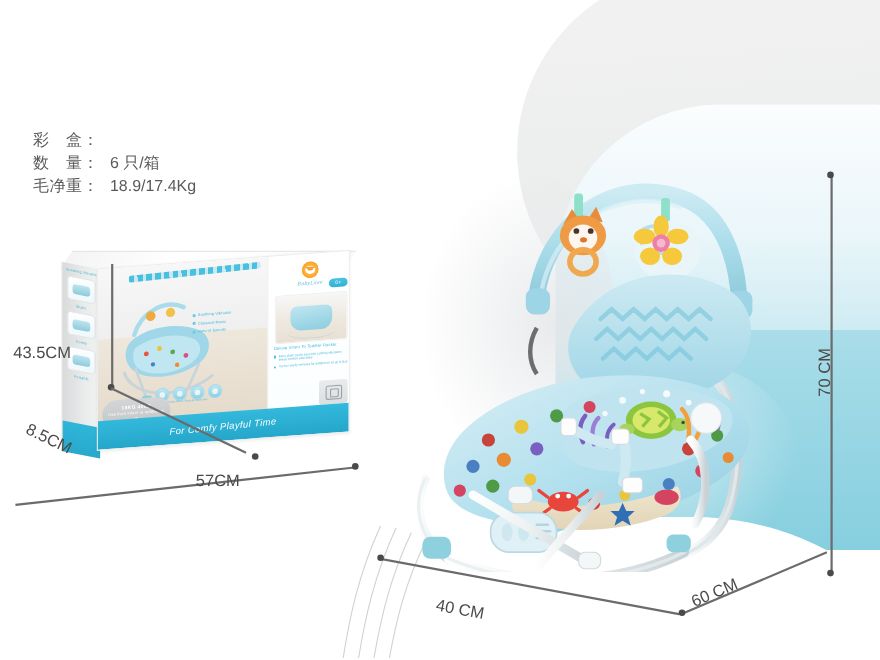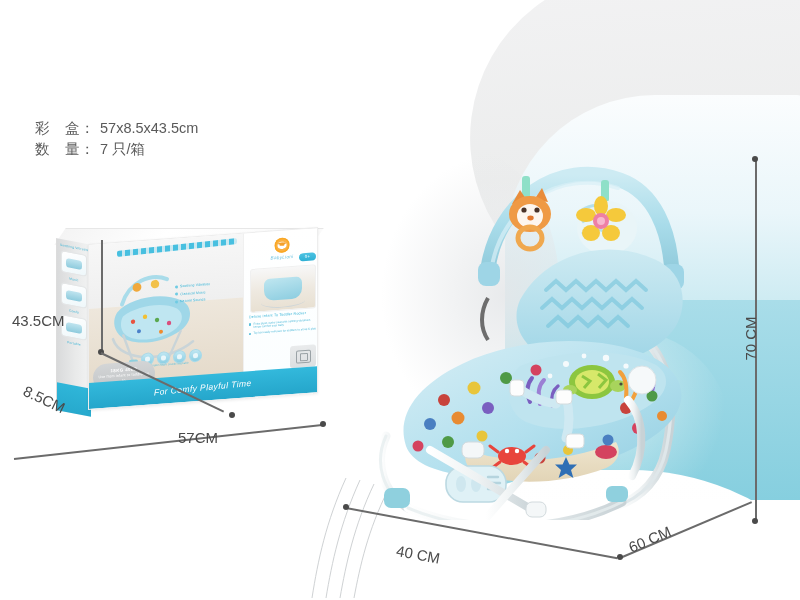--- a/index.html
+++ b/index.html
@@ -51,21 +51,20 @@
 
   
   .spec-block{position:absolute;left:30px;top:118px;}
   .spec-row{
     display:flex;align-items:baseline;
     font-size:14.5px;color:#5a5a5a;line-height:21px;white-space:nowrap;
   }
   .spec-label{
     display:inline-block;width:70px;letter-spacing:.5px;
     font-family:"DejaVu Sans","Liberation Sans",sans-serif;
-    text-align:center;
   }
   .spec-value{font-family:"Liberation Sans","DejaVu Sans",sans-serif;}
 
   
   .box-wrap{position:absolute;left:52px;top:228px;width:280px;height:195px;}
   .box-top{
     position:absolute;left:8px;top:0;width:258px;height:16px;
     background:linear-gradient(100deg,#f4f4f4 0%,#ffffff 40%,#fafafa 100%);
     transform:skewX(-34deg);
     border-top:1px solid #e7e7e7;
@@ -267,25 +266,28 @@
         <path d="M26,128 C32,92 40,54 60,10"></path>
         <path d="M40,128 C46,94 54,56 74,14"></path>
         <path d="M54,128 C60,96 68,60 88,20"></path>
       </g>
     </svg>
   </div>
 
   <div class="spec-block">
     <div class="spec-row">
       <span class="spec-label">彩　盒：</span>
-      <span class="spec-value">57x8.5x43.5cm</span>
     </div>
     <div class="spec-row">
       <span class="spec-label">数　量：</span>
-      <span class="spec-value">7 只/箱</span>
+      <span class="spec-value">6 只/箱</span>
+    </div>
+    <div class="spec-row">
+      <span class="spec-label">毛净重：</span>
+      <span class="spec-value">18.9/17.4Kg</span>
     </div>
   </div>
 
   <div class="box-wrap">
     <div class="box-top"></div>
 
     <div class="box-side">
       <div class="side-strip">
         <div class="side-cap">Soothing Vibration</div>
         <div class="side-thumb"></div>

